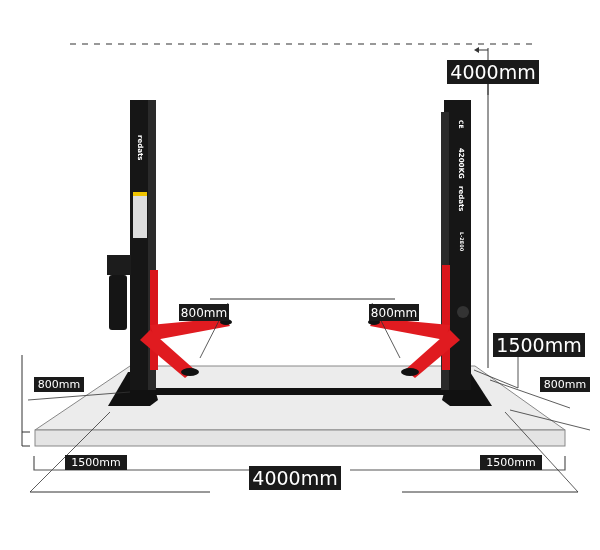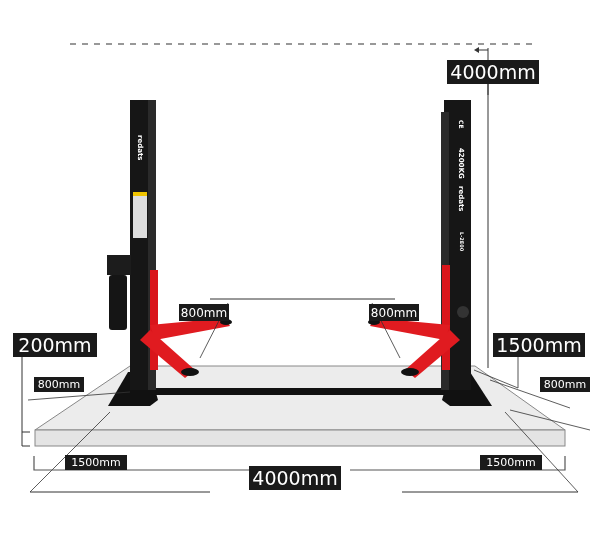--- a/index.html
+++ b/index.html
@@ -80,21 +80,20 @@
   <line x1="402" y1="492" x2="578" y2="492" stroke="#333" stroke-width="1"></line>
 </svg>
 
 <span class="vtext" style="left:144px;top:135px;">redats</span>
 <span class="vtext" style="left:465px;top:120px;font-size:6px;">CE</span>
 <span class="vtext" style="left:465px;top:148px;">4200KG</span>
 <span class="vtext" style="left:465px;top:186px;">redats</span>
 <span class="vtext" style="left:465px;top:232px;font-size:5px;">L-2E00</span>
 
 <div class="lbl big" style="left:447px;top:60px;width:92px;">4000mm</div>
-<div class="lbl big" style="left:13px;top:333px;width:84px;">200mm</div>
 <div class="lbl big" style="left:493px;top:333px;width:92px;">1500mm</div>
 <div class="lbl mid" style="left:179px;top:304px;width:50px;">800mm</div>
 <div class="lbl mid" style="left:369px;top:304px;width:50px;">800mm</div>
 <div class="lbl sm" style="left:34px;top:377px;width:50px;">800mm</div>
 <div class="lbl sm" style="left:540px;top:377px;width:50px;">800mm</div>
 <div class="lbl sm" style="left:65px;top:455px;width:62px;">1500mm</div>
 <div class="lbl sm" style="left:480px;top:455px;width:62px;">1500mm</div>
 <div class="lbl big" style="left:249px;top:466px;width:92px;">4000mm</div>
 </div>
 

